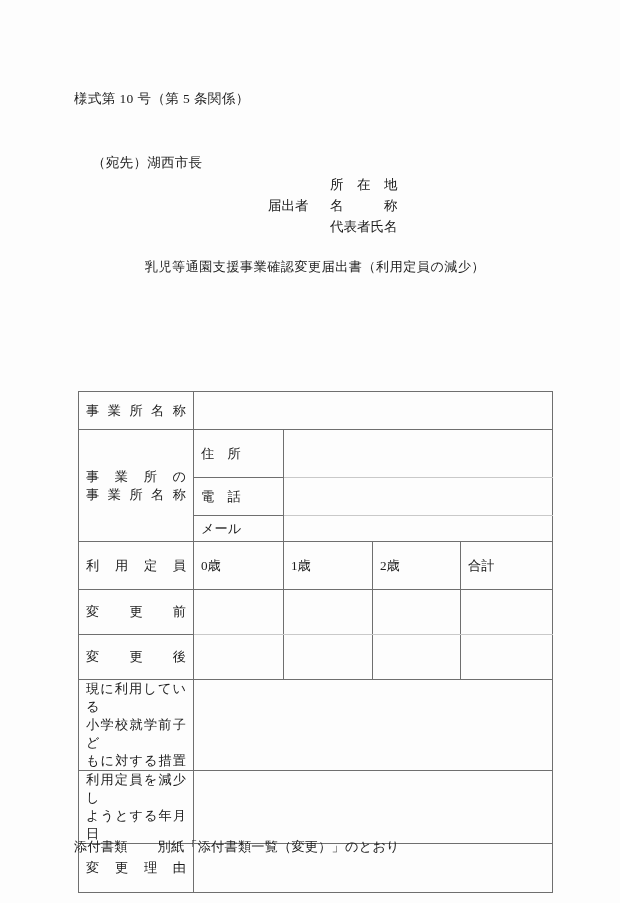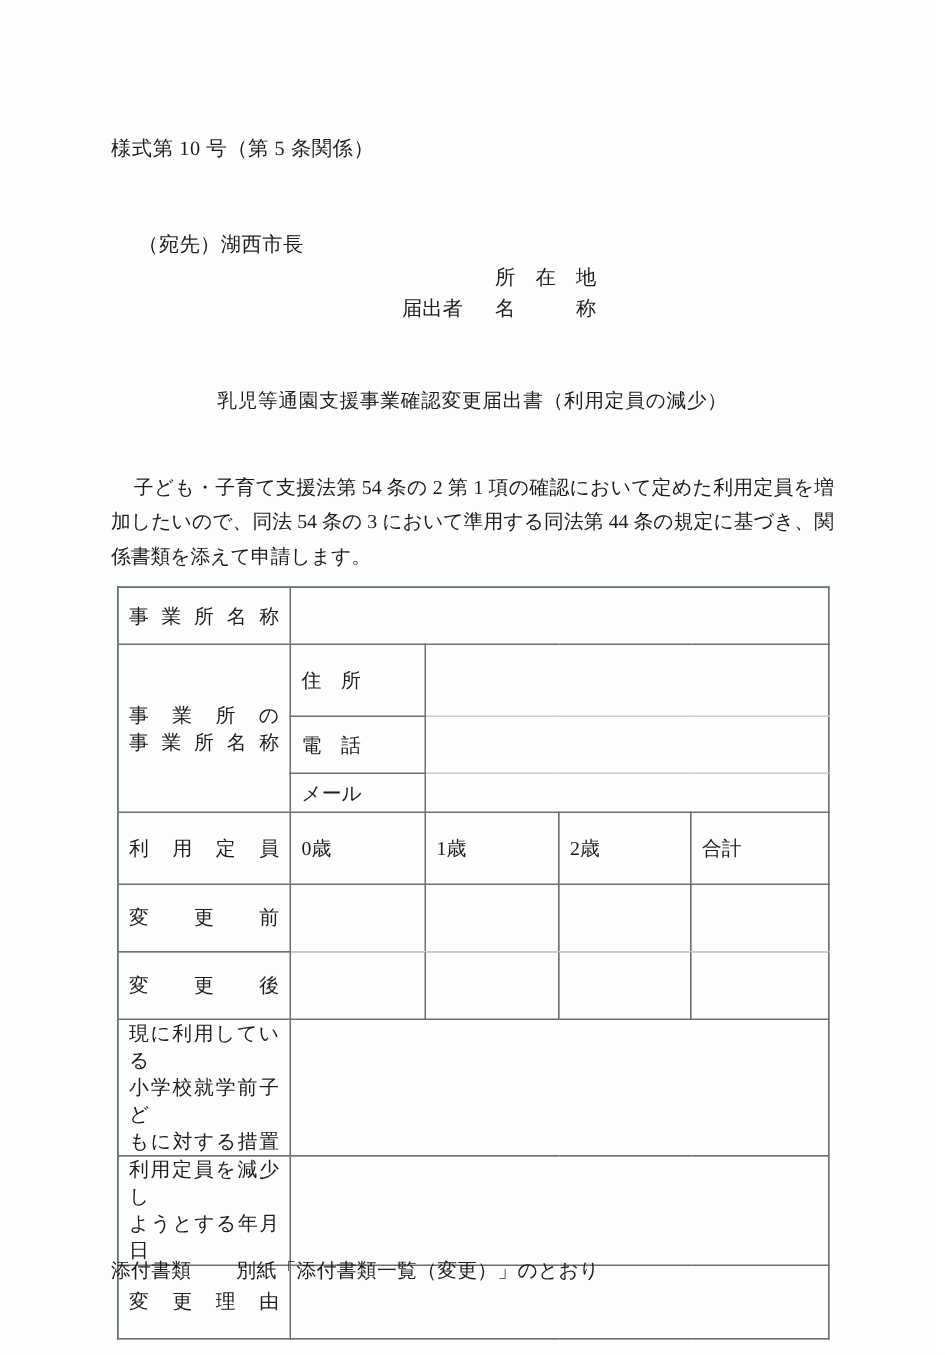--- a/index.html
+++ b/index.html
@@ -178,25 +178,25 @@
 <div class="page">
 
   <div class="form-number">様式第 10 号（第 5 条関係）</div>
 
 
   <div class="addressee">（宛先）湖西市長</div>
 
   <div class="submitter">
     <span class="sub-row"><span class="sub-tag"></span><span class="sub-val">所　在　地</span></span>
     <span class="sub-row"><span class="sub-tag">届出者</span><span class="sub-val">名　　　称</span></span>
+    <span class="sub-row"><span class="sub-tag"></span><span class="sub-val">代表者氏名</span></span>
   </div>
 
   <div class="doc-title">乳児等通園支援事業確認変更届出書（利用定員の減少）</div>
 
-  <div class="body-text"><span class="indent"></span><span>子ども・子育て支援法第 54 条の 2 第 1 項の確認において定めた利用定員を増加したいので、同法 54 条の 3 において準用する同法第 44 条の規定に基づき、関係書類を添えて申請します。</span></div>
 
   <table class="form-table">
     <colgroup>
       <col style="width:115px">
       <col style="width:90px">
       <col style="width:89px">
       <col style="width:88px">
       <col style="width:92px">
     </colgroup>
     <tbody>

